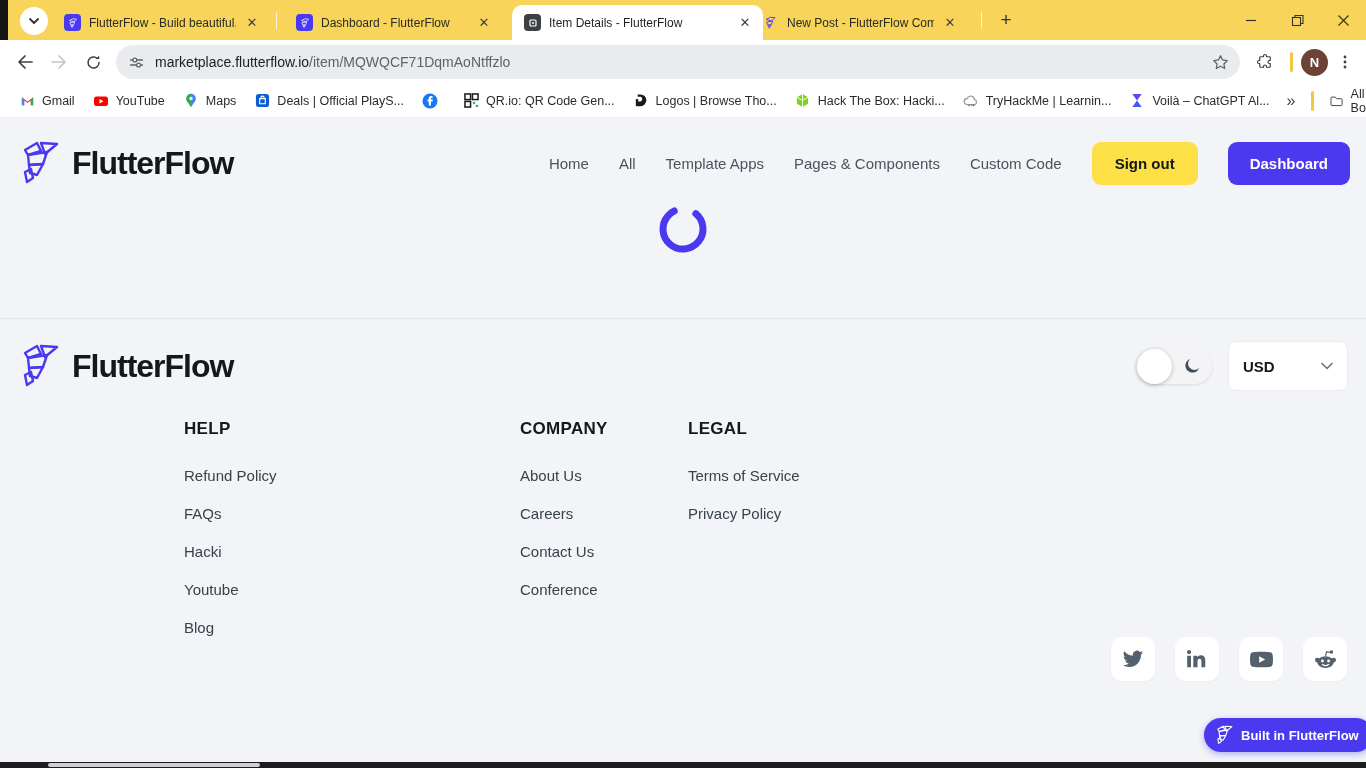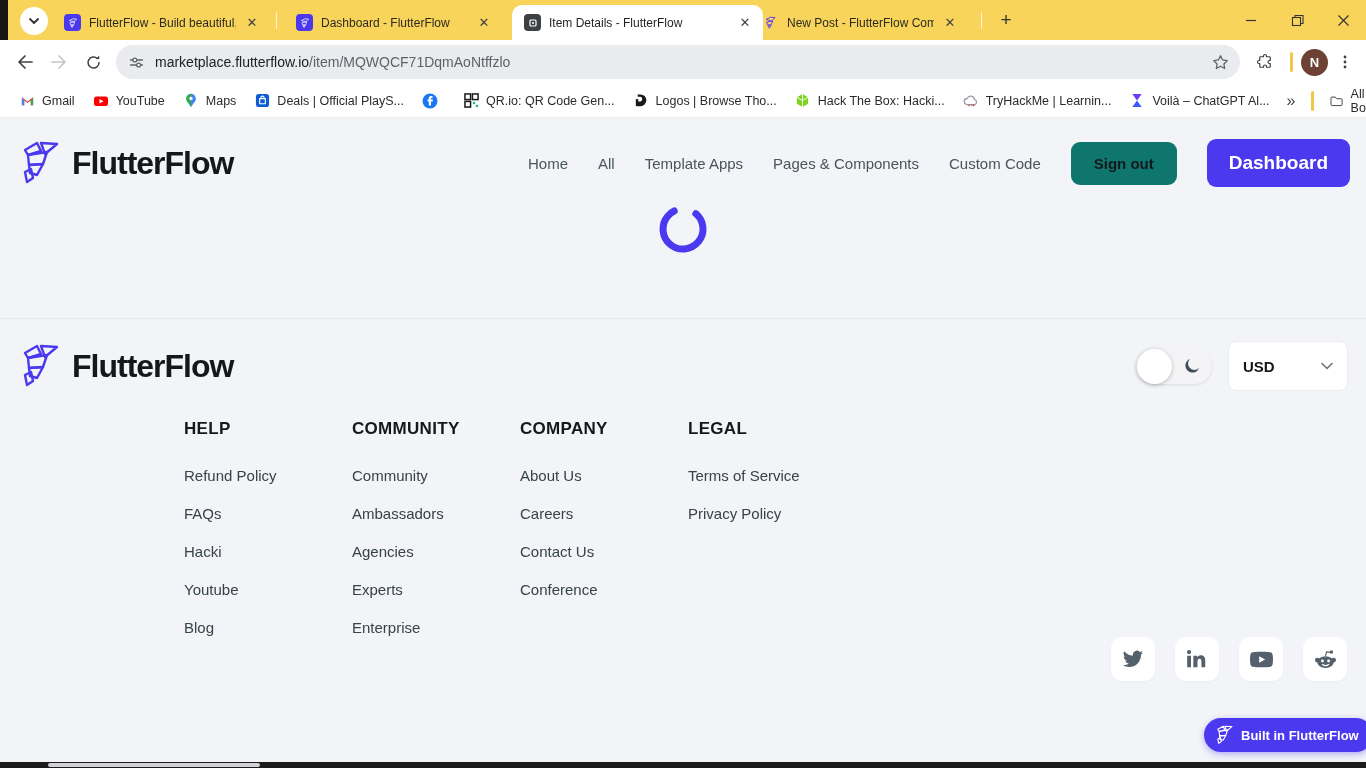--- a/index.html
+++ b/index.html
@@ -39,22 +39,22 @@
   .allbm { display:flex; align-items:center; gap:7px; padding:0 8px; }
   .allbm span { font-size:12.5px; color:#2b2b2b; }
 
   
   .page { position:absolute; top:118px; left:0; width:1366px; height:644px; background:#F2F4F7; }
   .site-header { position:absolute; top:0; left:0; width:1366px; height:90px; display:flex; align-items:center; padding:0 16px; }
   .brand { display:flex; align-items:center; gap:10px; }
   .brand .word { font-size:32px; font-weight:800; color:#14181B; letter-spacing:-1px; }
   .main-nav { margin-left:auto; display:flex; align-items:center; gap:30px; }
   .main-nav .nav-link { font-size:15px; color:#49545C; cursor:pointer; white-space:nowrap; }
-  .btn-signout { background:#0f766e; color:#14181B; font-size:15px; font-weight:bold; border:none; border-radius:9px; padding:13px 23px; cursor:pointer; }
-  .btn-dashboard { background:#4B39EF; color:#fff; font-size:19px; font-weight:bold; border:none; border-radius:9px; padding:13px 22px; cursor:pointer; }
+  .btn-signout { background:#fde047; color:#14181B; font-size:15px; font-weight:bold; border:none; border-radius:9px; padding:13px 23px; cursor:pointer; }
+  .btn-dashboard { background:#4B39EF; color:#fff; font-size:15px; font-weight:bold; border:none; border-radius:9px; padding:13px 22px; cursor:pointer; }
   .spinner-wrap { position:absolute; top:84px; left:0; width:1366px; display:flex; justify-content:center; }
 
   .footer { position:absolute; top:200px; left:0; width:1366px; height:444px; border-top:1px solid #E4E6EA; }
   .footer-brand { position:absolute; top:22px; left:16px; }
   .toggle { position:absolute; top:29px; left:1136px; width:76px; height:36px; background:#F4F4F6; border-radius:18px; box-shadow:0 1px 3px rgba(0,0,0,.10); display:flex; align-items:center; cursor:pointer; }
   .toggle .knob { width:35px; height:35px; border-radius:50%; background:#fff; box-shadow:0 1px 4px rgba(0,0,0,.25); margin-left:1px; }
   .toggle .moon { margin-left:10px; display:flex; }
   .currency { position:absolute; top:22px; left:1228px; width:120px; height:50px; background:#fff; border:1px solid #ECEDEF; border-radius:8px; display:flex; align-items:center; padding:0 14px; cursor:pointer; }
   .currency .val { font-size:15px; font-weight:bold; color:#14181B; flex:1; }
 
@@ -364,28 +364,20 @@
         </svg>
     </div>
 
     <div class="fcol" style="left:184px">
       <h4>HELP</h4>
       <a>Refund Policy</a>
       <a>FAQs</a>
       <a>Hacki</a>
       <a>Youtube</a>
       <a>Blog</a>
-    </div>
-    <div class="fcol" style="left:352px">
-      <h4>COMMUNITY</h4>
-      <a>Community</a>
-      <a>Ambassadors</a>
-      <a>Agencies</a>
-      <a>Experts</a>
-      <a>Enterprise</a>
     </div>
     <div class="fcol" style="left:520px">
       <h4>COMPANY</h4>
       <a>About Us</a>
       <a>Careers</a>
       <a>Contact Us</a>
       <a>Conference</a>
     </div>
     <div class="fcol" style="left:688px">
       <h4>LEGAL</h4>

